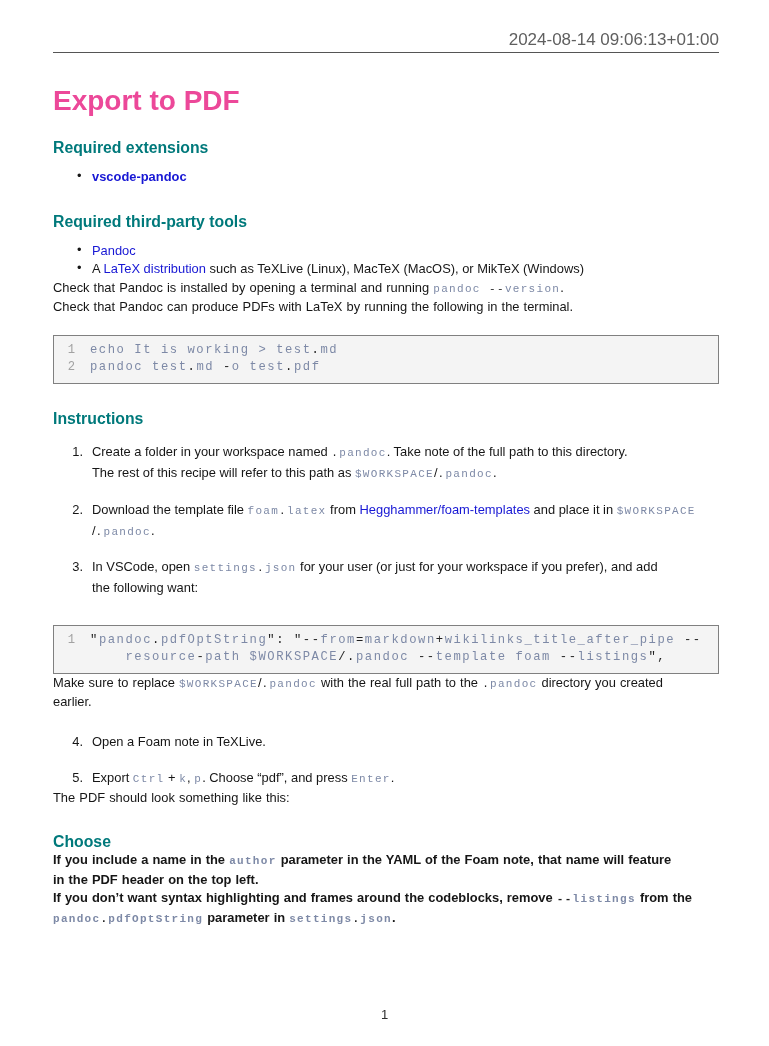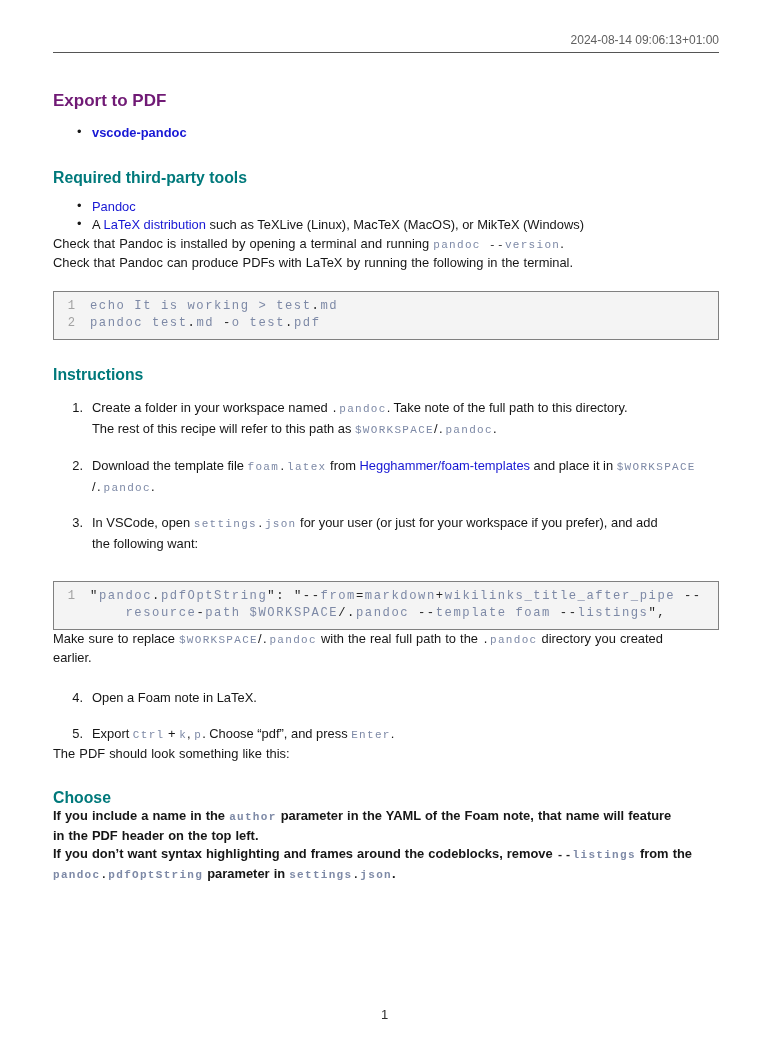--- a/index.html
+++ b/index.html
@@ -2,24 +2,24 @@
 <html><head>
 <meta charset="utf-8">
 <style>
   html,body{margin:0;padding:0;}
   body{
     width:769px;height:1046px;background:#ffffff;position:relative;overflow:hidden;
     font-family:"Liberation Sans",sans-serif;color:#161616;
   }
   .page{padding:0 50px 0 53px;}
   
-  .hdr{margin-top:33px;text-align:right;font-size:12px;color:#5f5f5f;line-height:14px;}
+  .hdr{margin-top:33px;text-align:right;font-size:17px;color:#5f5f5f;line-height:14px;}
   .hdr-rule{border:none;border-top:1px solid #555;margin:5px 0 0 0;}
   
-  h1.title{color:#701a75;font-size:17px;font-weight:bold;margin:36px 0 0 0;line-height:24px;}
+  h1.title{color:#ec4899;font-size:28px;font-weight:bold;margin:36px 0 0 0;line-height:24px;}
   h2.sec{color:#00797b;font-size:15.8px;font-weight:bold;margin:25px 0 0 0;line-height:19px;}
   
   p.body{font-size:12.9px;line-height:18.5px;margin:0;word-spacing:0.5px;}
   .mt-intro{margin-top:20px;}
   .mt-check{margin-top:17px;}
   .mt-makesure{margin-top:12px;}
   .mt-pdfshould{margin-top:17px;}
   .mt-options{margin-top:15px;font-weight:bold;}
   
   ul.blist{list-style:none;margin:11px 0 0 0;padding:0;}
@@ -50,20 +50,21 @@
 <div class="page">
 
   <div class="hdr">
     <span>2024-08-14 09:06:13+01:00</span>
   </div>
   <hr class="hdr-rule">
 
   <h1 class="title">Export to PDF</h1>
 
 
+  <h2 class="sec">Required extensions</h2>
   <ul class="blist">
     <li>
       <span class="bmark">•</span>
       <span><span class="run-linkbold">vscode-pandoc</span></span>
     </li>
   </ul>
 
   <h2 class="sec">Required third-party tools</h2>
   <ul class="blist">
     <li>
@@ -112,21 +113,21 @@
       <div class="cline">
         <span class="lno"></span>
         <span class="ccode"><span class="c-id">    resource</span><span class="c-p">-</span><span class="c-id">path $WORKSPACE</span><span class="c-p">/.</span><span class="c-id">pandoc </span><span class="c-p">--</span><span class="c-id">template foam </span><span class="c-p">--</span><span class="c-id">listings</span><span class="c-p">",</span></span>
       </div>
     </div>
 
   <p class="body mt-makesure"><span>Make sure to replace </span><span class="run-code"><span class="c-id">$WORKSPACE</span></span><span>/</span><span class="run-code"><span class="c-p">.</span><span class="c-id">pandoc</span></span><span> with the real full path to the </span><span class="run-code"><span class="c-p">.</span><span class="c-id">pandoc</span></span><span> directory you created</span><br><span>earlier.</span></p>
 
   <div class="oitem mt-i4">
     <span class="omark">4.</span>
-    <span><span>Open a Foam note in LaTeX.</span></span>
+    <span><span>Open a Foam note in TeXLive.</span></span>
   </div>
   <div class="oitem mt-i5">
     <span class="omark">5.</span>
     <span><span>Export </span><span class="run-code"><span class="c-id">Ctrl</span></span><span> + </span><span class="run-code"><span class="c-id">k</span></span><span>, </span><span class="run-code"><span class="c-id">p</span></span><span>. Choose “pdf”, and press </span><span class="run-code"><span class="c-id">Enter</span></span><span>.</span></span>
   </div>
 
   <p class="body mt-pdfshould"><span>The PDF should look something like this:</span></p>
 
   <h2 class="sec">Choose</h2>
 

